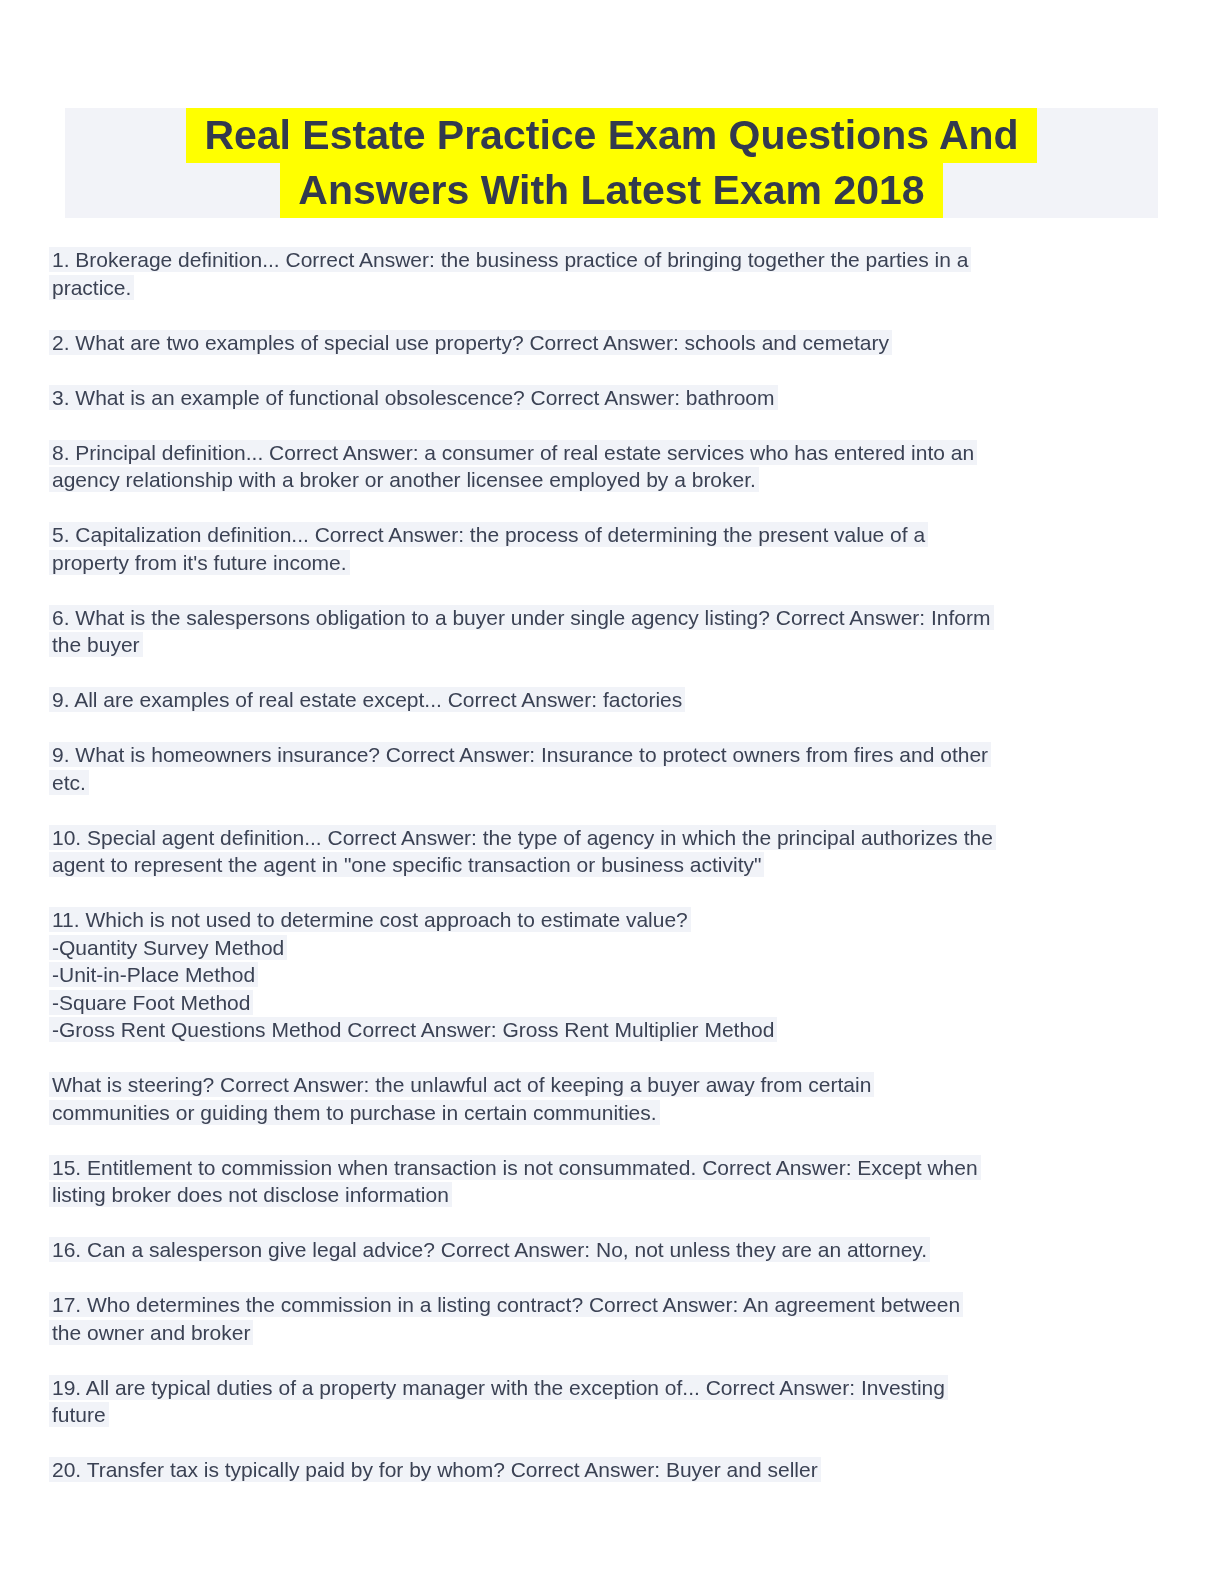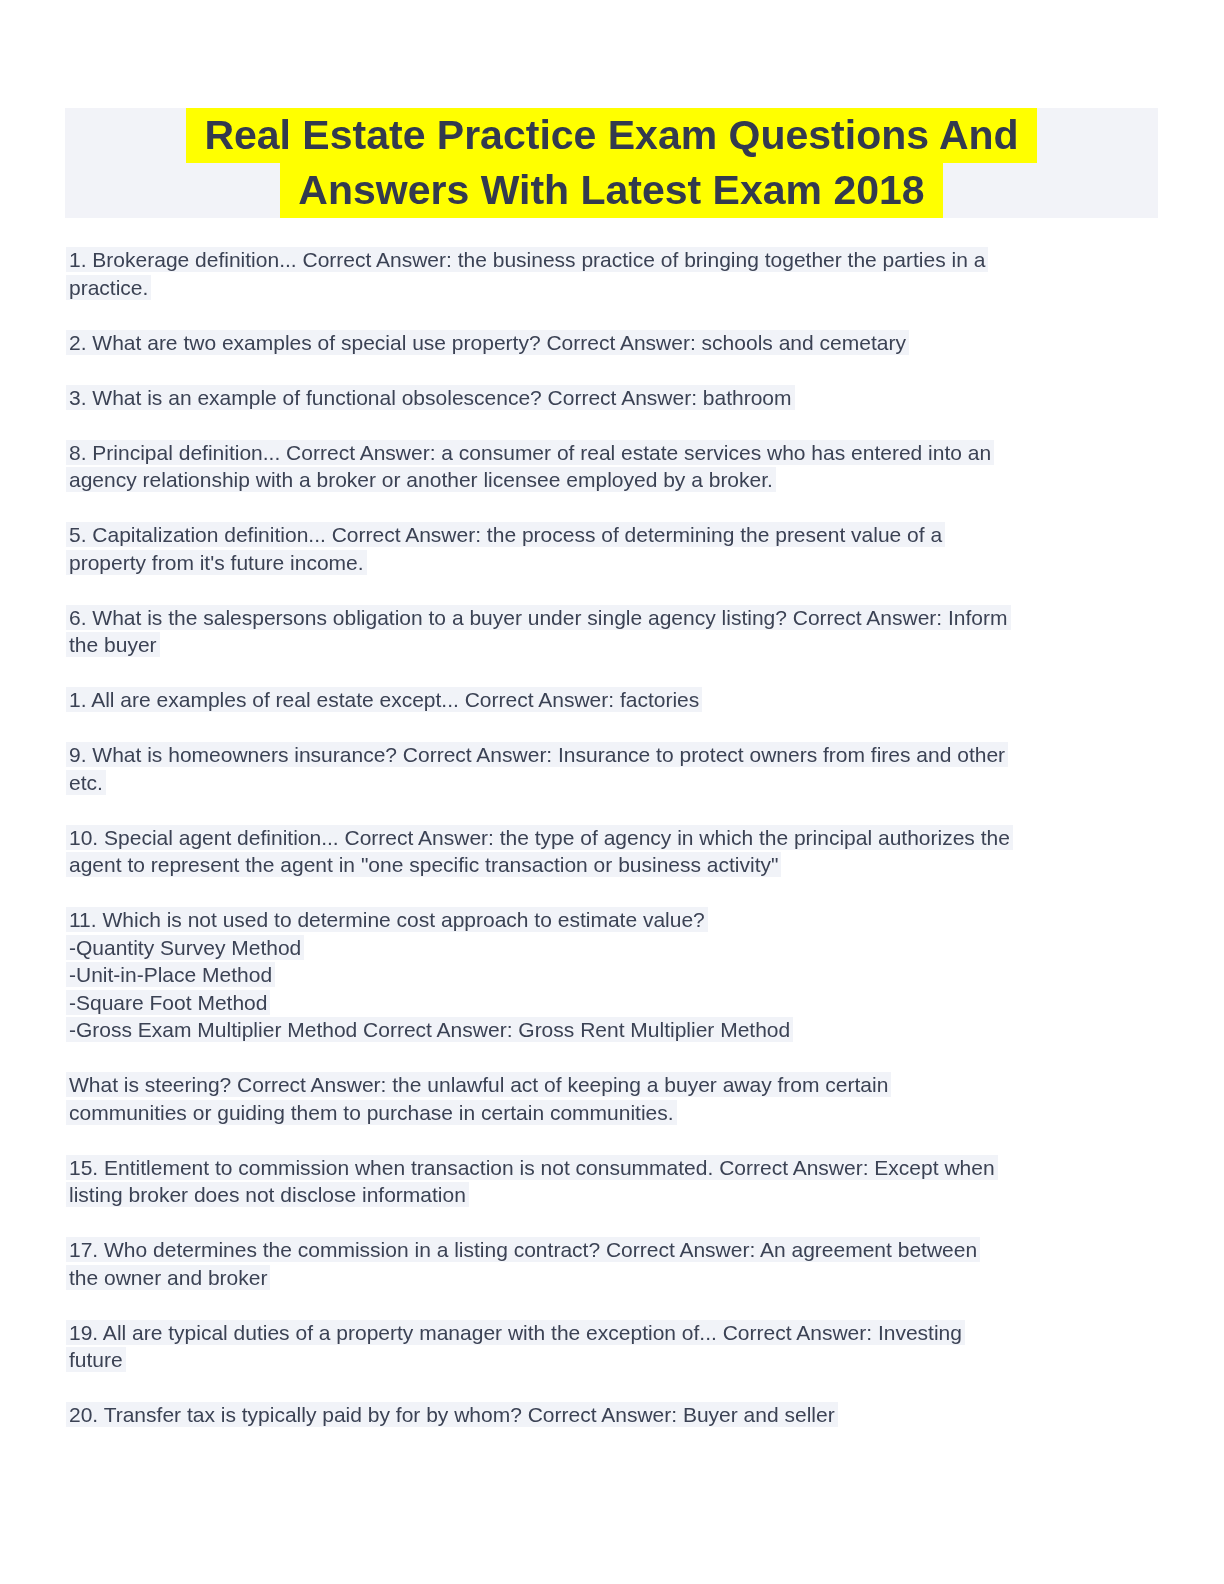--- a/index.html
+++ b/index.html
@@ -36,21 +36,21 @@
   }
   .hl-yellow {
     display: inline-block;
     height: 55px;
     line-height: 55px;
     padding: 0 18px;
     background: var(--title-highlight, #ffff00);
   }
   .questions {
     position: absolute;
-    left: 66px;
+    left: 49px;
     top: 246px;
     width: 1120px;
   }
   .q {
     margin: 0 0 27.5px 0;
     font-size: 21px;
     line-height: 27.5px;
     color: var(--body-color, #3b4254);
     white-space: nowrap;
   }
@@ -74,23 +74,24 @@
     </h1>
   </header>
 
   <main class="questions" id="questions">
       <p class="q"><span class="line">1. Brokerage definition... Correct Answer: the business practice of bringing together the parties in a</span><br><span class="line">practice.</span></p>
       <p class="q"><span class="line">2. What are two examples of special use property? Correct Answer: schools and cemetary</span></p>
       <p class="q"><span class="line">3. What is an example of functional obsolescence? Correct Answer: bathroom</span></p>
       <p class="q"><span class="line">8. Principal definition... Correct Answer: a consumer of real estate services who has entered into an</span><br><span class="line">agency relationship with a broker or another licensee employed by a broker.</span></p>
       <p class="q"><span class="line">5. Capitalization definition... Correct Answer: the process of determining the present value of a</span><br><span class="line">property from it's future income.</span></p>
       <p class="q"><span class="line">6. What is the salespersons obligation to a buyer under single agency listing? Correct Answer: Inform</span><br><span class="line">the buyer</span></p>
-      <p class="q"><span class="line">1. All are examples of real estate except... Correct Answer: factories</span></p>
+      <p class="q"><span class="line">9. All are examples of real estate except... Correct Answer: factories</span></p>
       <p class="q"><span class="line">9. What is homeowners insurance? Correct Answer: Insurance to protect owners from fires and other</span><br><span class="line">etc.</span></p>
       <p class="q"><span class="line">10. Special agent definition... Correct Answer: the type of agency in which the principal authorizes the</span><br><span class="line">agent to represent the agent in "one specific transaction or business activity"</span></p>
-      <p class="q"><span class="line">11. Which is not used to determine cost approach to estimate value?</span><br><span class="line">-Quantity Survey Method</span><br><span class="line">-Unit-in-Place Method</span><br><span class="line">-Square Foot Method</span><br><span class="line">-Gross Exam Multiplier Method Correct Answer: Gross Rent Multiplier Method</span></p>
+      <p class="q"><span class="line">11. Which is not used to determine cost approach to estimate value?</span><br><span class="line">-Quantity Survey Method</span><br><span class="line">-Unit-in-Place Method</span><br><span class="line">-Square Foot Method</span><br><span class="line">-Gross Rent Questions Method Correct Answer: Gross Rent Multiplier Method</span></p>
       <p class="q"><span class="line">What is steering? Correct Answer: the unlawful act of keeping a buyer away from certain</span><br><span class="line">communities or guiding them to purchase in certain communities.</span></p>
       <p class="q"><span class="line">15. Entitlement to commission when transaction is not consummated. Correct Answer: Except when</span><br><span class="line">listing broker does not disclose information</span></p>
+      <p class="q"><span class="line">16. Can a salesperson give legal advice? Correct Answer: No, not unless they are an attorney.</span></p>
       <p class="q"><span class="line">17. Who determines the commission in a listing contract? Correct Answer: An agreement between</span><br><span class="line">the owner and broker</span></p>
       <p class="q"><span class="line">19. All are typical duties of a property manager with the exception of... Correct Answer: Investing</span><br><span class="line">future</span></p>
       <p class="q"><span class="line">20. Transfer tax is typically paid by for by whom? Correct Answer: Buyer and seller</span></p>
     </main>
 </div>
 
 </body></html>

